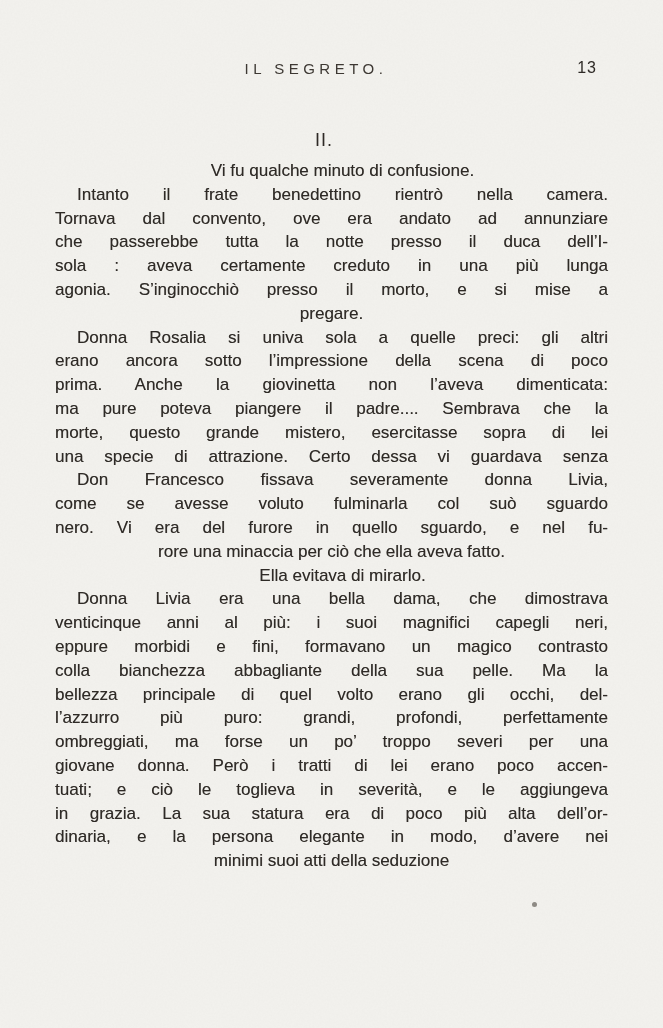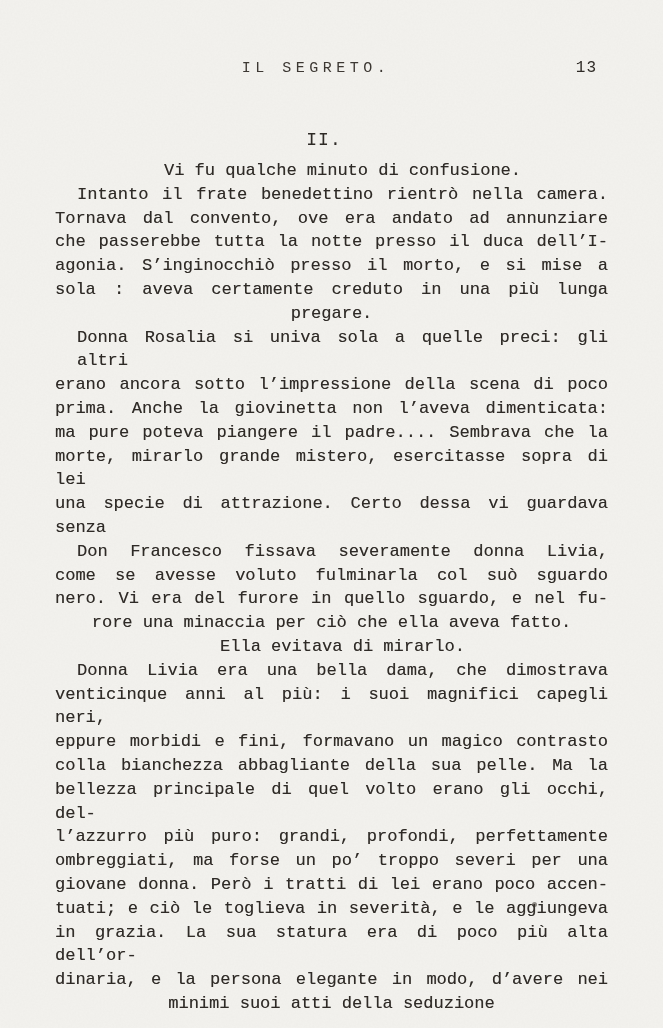--- a/index.html
+++ b/index.html
@@ -1,21 +1,21 @@
 <!DOCTYPE html>
 <html style="--paper: #f3f2ee; --ink: #2e2a26; --ink-light: #3d3833;"><head>
 <meta charset="utf-8">
 <style>
   html, body { margin: 0; padding: 0; background: #e9e8e4; }
   .page {
     position: relative;
     width: 663px;
     height: 1028px;
     background: var(--paper, #f3f2ee);
-    font-family: Liberation Mono, monospace;
+    font-family: Liberation Sans, sans-serif;
     color: var(--ink, #2e2a26);
     overflow: hidden;
   }
   .noise { position: absolute; left: 0; top: 0; pointer-events: none; }
   .running-title {
     position: absolute;
     top: 60px;
     left: 316px;
     transform: translateX(-50%);
     font-size: 15px;
@@ -83,30 +83,30 @@
   <div class="chapter-heading">II.</div>
 
   <main class="text-block">
       <div class="paragraph">
         <div class="line end indent">Vi fu qualche minuto di confusione.</div>
       </div>
       <div class="paragraph">
         <div class="line full indent">Intanto il frate benedettino rientrò nella camera.</div>
         <div class="line full">Tornava dal convento, ove era andato ad annunziare</div>
         <div class="line full">che passerebbe tutta la notte presso il duca dell’I-</div>
+        <div class="line full">sola : aveva certamente creduto in una più lunga</div>
         <div class="line full">agonia. S’inginocchiò presso il morto, e si mise a</div>
-        <div class="line full">sola : aveva certamente creduto in una più lunga</div>
         <div class="line end">pregare.</div>
       </div>
       <div class="paragraph">
         <div class="line full indent">Donna Rosalia si univa sola a quelle preci: gli altri</div>
         <div class="line full">erano ancora sotto l’impressione della scena di poco</div>
         <div class="line full">prima. Anche la giovinetta non l’aveva dimenticata:</div>
         <div class="line full">ma pure poteva piangere il padre.... Sembrava che la</div>
-        <div class="line full">morte, mirarlo grande mistero, esercitasse sopra di lei</div>
+        <div class="line full">morte, questo grande mistero, esercitasse sopra di lei</div>
         <div class="line full">una specie di attrazione. Certo dessa vi guardava senza</div>
       </div>
       <div class="paragraph">
         <div class="line full indent">Don Francesco fissava severamente donna Livia,</div>
         <div class="line full">come se avesse voluto fulminarla col suò sguardo</div>
         <div class="line full">nero. Vi era del furore in quello sguardo, e nel fu-</div>
         <div class="line end">rore una minaccia per ciò che ella aveva fatto.</div>
       </div>
       <div class="paragraph">
         <div class="line end indent">Ella evitava di mirarlo.</div>

